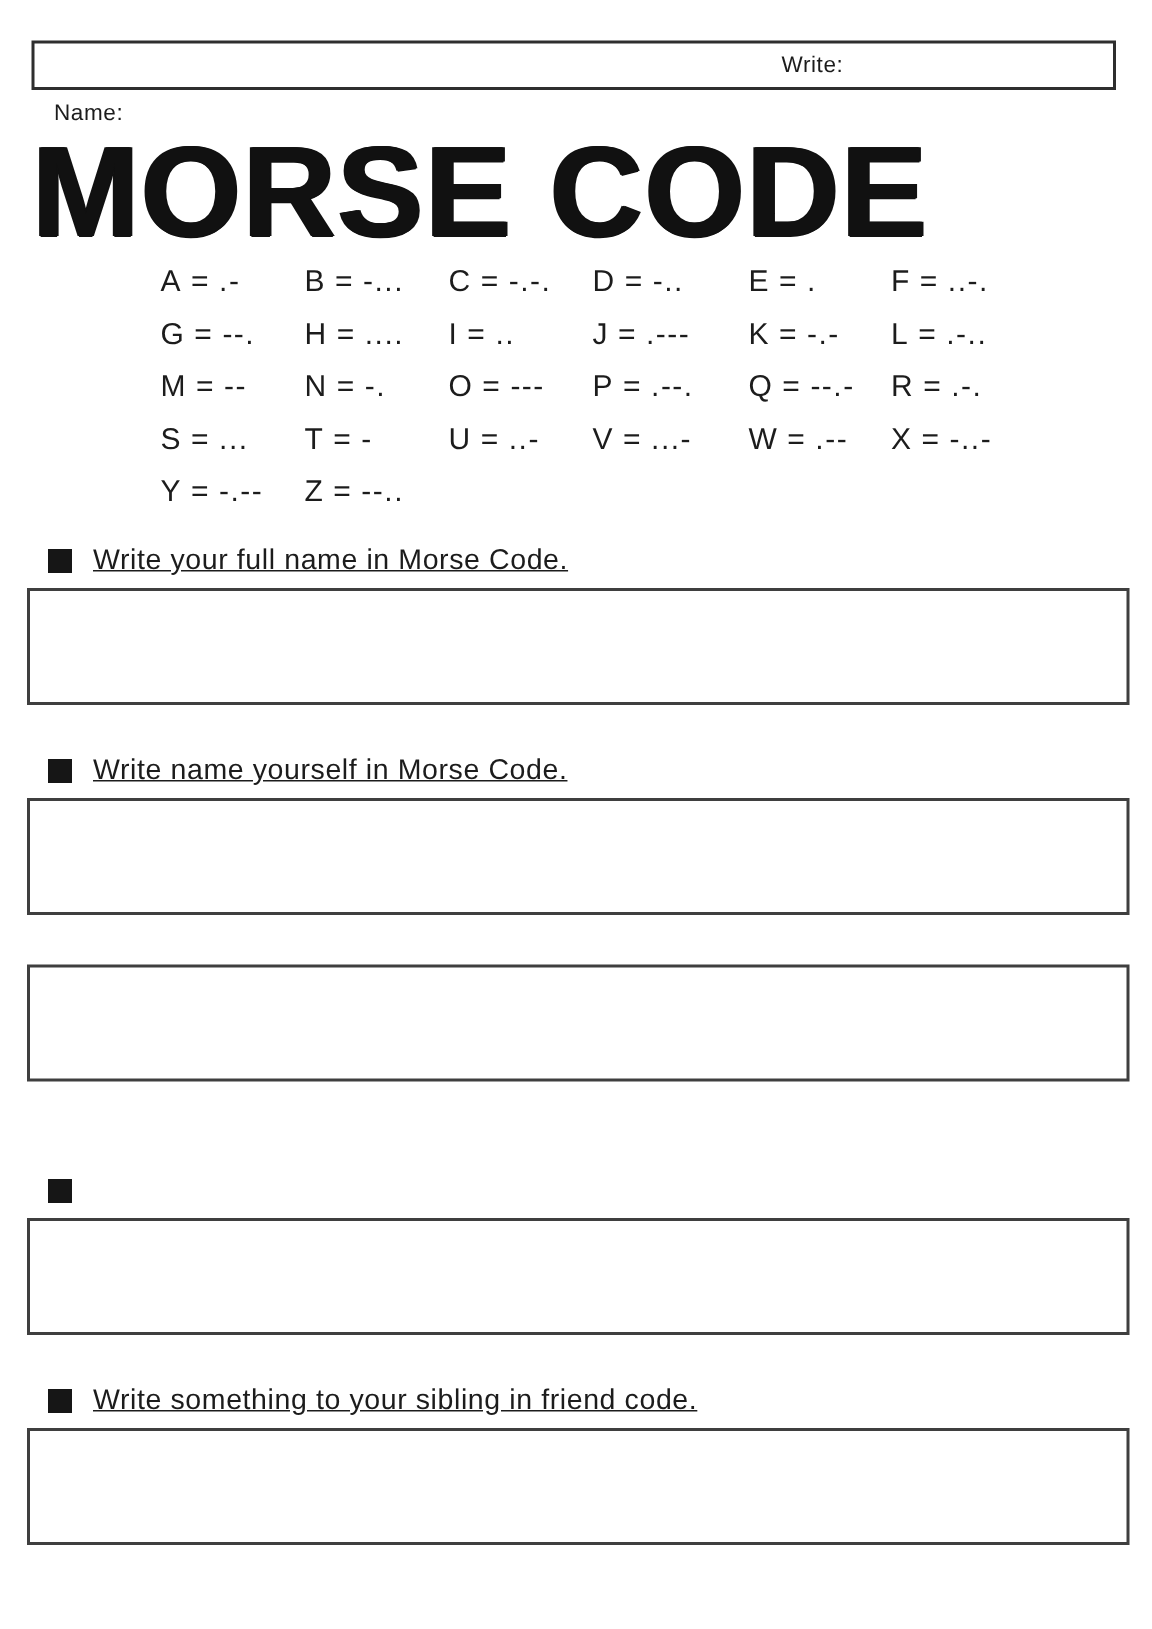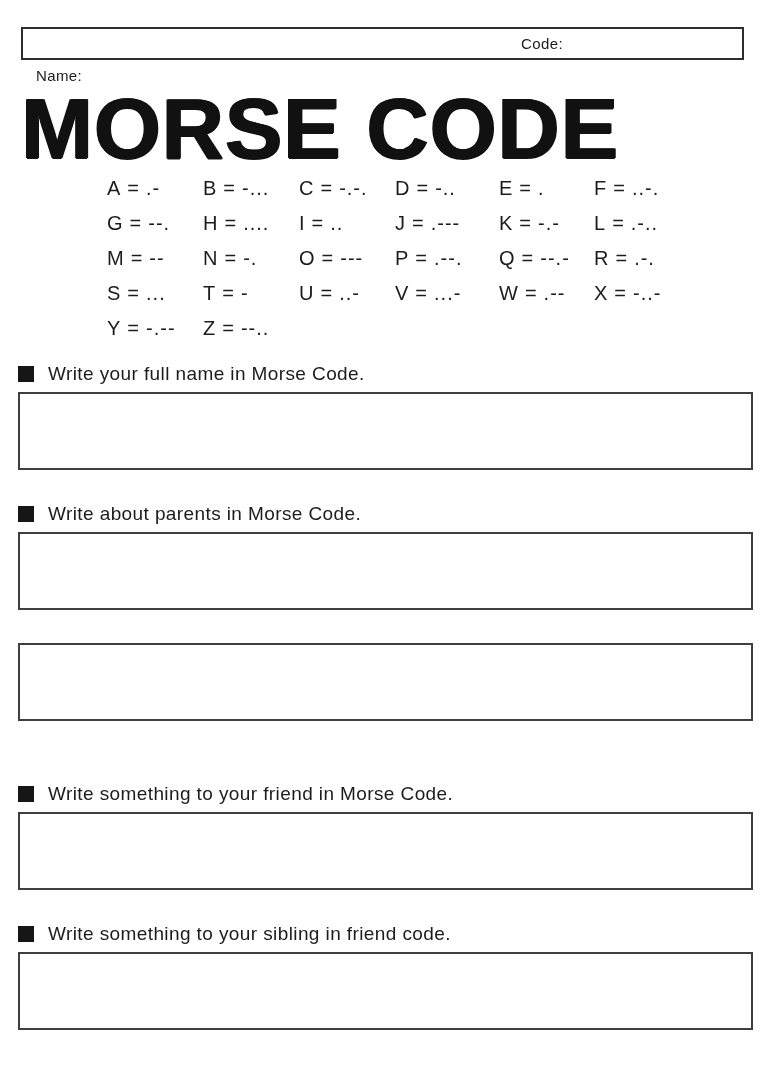--- a/index.html
+++ b/index.html
@@ -82,22 +82,24 @@
   }
   .task:nth-of-type(1){top:363px;}
   .task:nth-of-type(2){top:503px;}
   .task:nth-of-type(3){top:643px;}
   .task:nth-of-type(4){top:783px;}
   .task:nth-of-type(5){top:923px;}
   .prompt{
     display:flex;
     align-items:center;
     gap:14px;
+    margin-left:14px;
     height:22px;
     margin-bottom:7px;
+    text-decoration:underline;
   }
   .bullet{
     width:16px;height:16px;
     background:#161616;
     flex:0 0 16px;
   }
   .prompt-text{
     font-size:19px;
     letter-spacing:.4px;
     white-space:nowrap;
@@ -113,21 +115,21 @@
 <body>
 
 <div class="page">
 
   <div class="header-box">
     <div class="header-field name">
       <span>Name:</span>
       <span class="blank-space"></span>
     </div>
     <div class="header-field date">
-      <span>Code:</span>
+      <span>Write:</span>
       <span class="blank-space"></span>
     </div>
   </div>
 
   <h1 class="title">MORSE CODE</h1>
 
   <div class="chart">
       <div class="chart-cell">
         <span class="letter">A</span>
         <span class="eq">=</span>
@@ -264,31 +266,30 @@
       <section class="task">
         <div class="prompt">
           <span class="bullet"></span>
           <span class="prompt-text">Write your full name in Morse Code.</span>
         </div>
         <div class="answer-box"></div>
       </section>
       <section class="task">
         <div class="prompt">
           <span class="bullet"></span>
-          <span class="prompt-text">Write about parents in Morse Code.</span>
+          <span class="prompt-text">Write name yourself in Morse Code.</span>
         </div>
         <div class="answer-box"></div>
       </section>
       <section class="task">
         <div class="answer-box"></div>
       </section>
       <section class="task">
         <div class="prompt">
           <span class="bullet"></span>
-          <span class="prompt-text">Write something to your friend in Morse Code.</span>
         </div>
         <div class="answer-box"></div>
       </section>
       <section class="task">
         <div class="prompt">
           <span class="bullet"></span>
           <span class="prompt-text">Write something to your sibling in friend code.</span>
         </div>
         <div class="answer-box"></div>
       </section>

